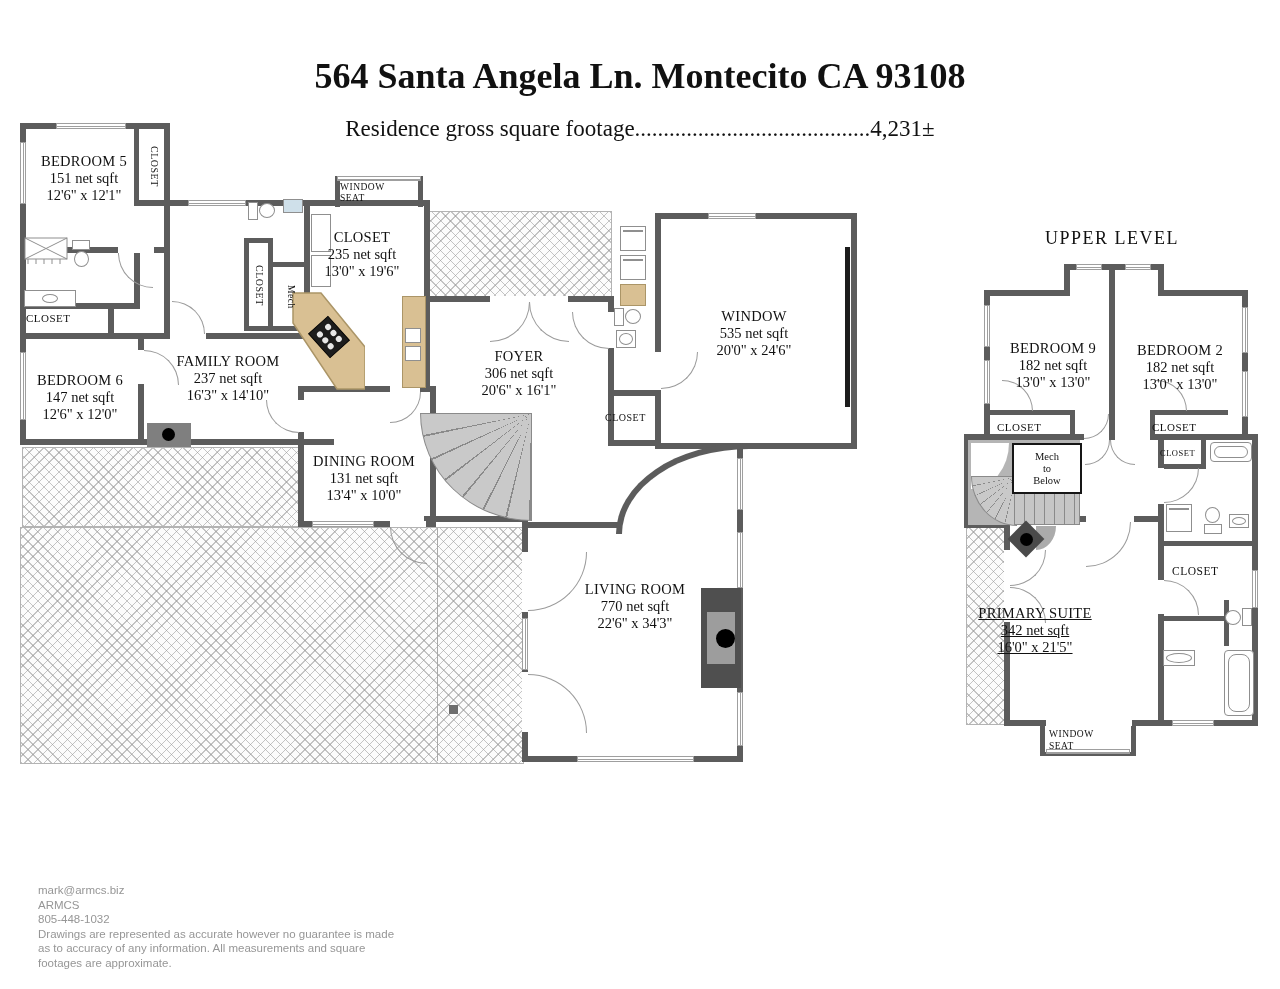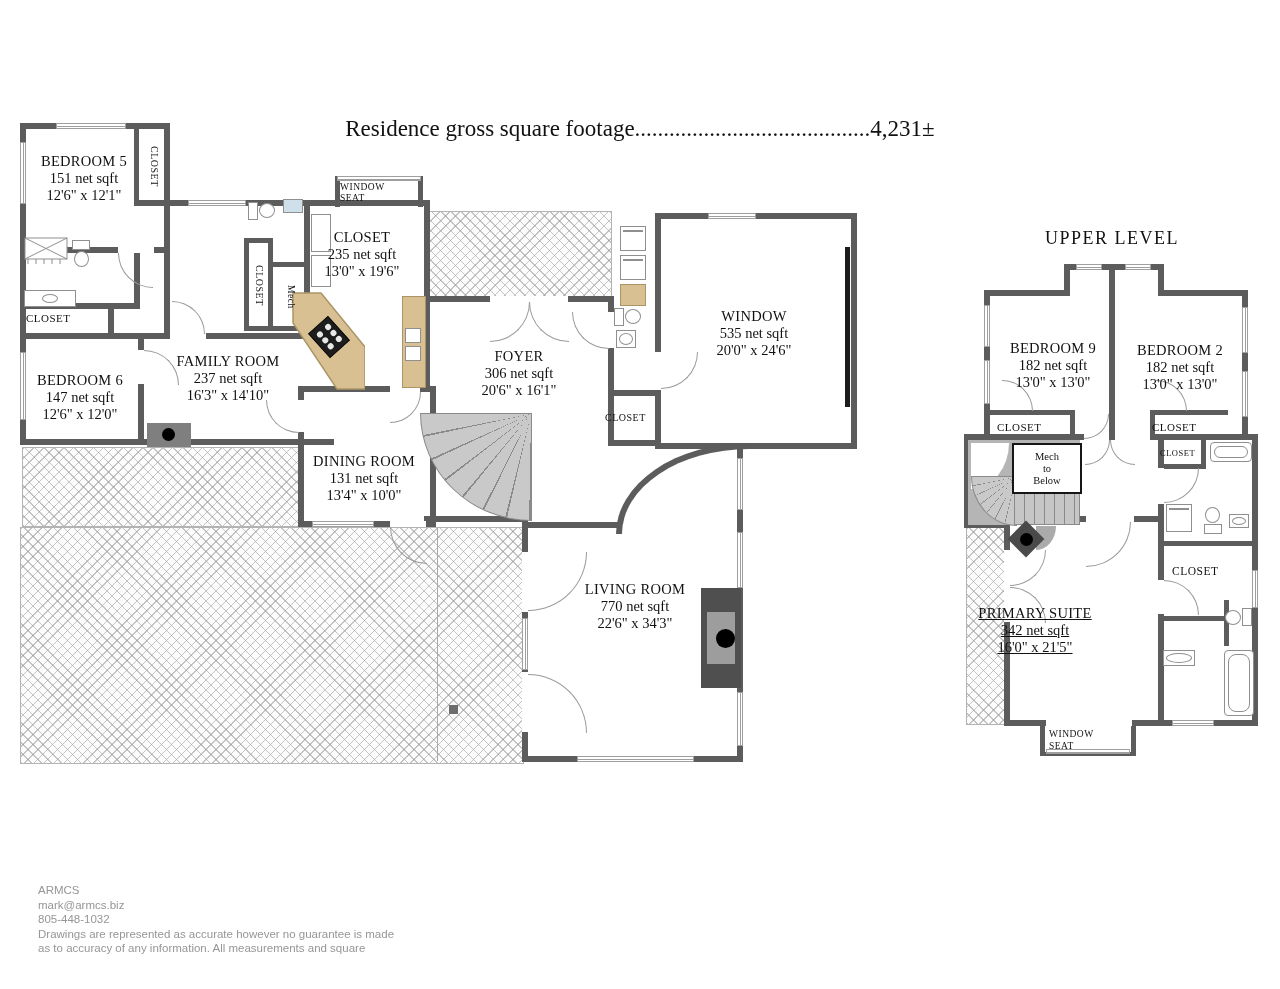--- a/index.html
+++ b/index.html
@@ -51,20 +51,21 @@
     display:flex;flex-direction:column;align-items:center;justify-content:center;
     font-size:10.5px;line-height:12px;}
   .footer{position:absolute;font-family:"Liberation Sans","DejaVu Sans",sans-serif;
     color:#969696;font-size:11.5px;line-height:14.5px;z-index:6;}
 </style>
 </head>
 <body>
 
 <div id="canvas">
 
+  <div class="title" style="top:55px;font-size:36px;font-weight:600;">564 Santa Angela Ln. Montecito CA 93108</div>
   <div class="title" style="top:116px;font-size:23px;">Residence gross square footage.........................................4,231±</div>
   <div class="title" style="left:972px;width:280px;top:228px;font-size:18px;letter-spacing:1.5px;">UPPER LEVEL</div>
 
   <div class="hatch" style="left:428px;top:211px;width:182px;height:87px;"></div>
   <div class="hatch" style="left:22px;top:447px;width:276px;height:78px;"></div>
   <div class="hatch" style="left:20px;top:527px;width:502px;height:235px;"></div>
   <div class="abs" style="left:437px;top:528px;width:1px;height:233px;background:#a9a9a9;z-index:2;"></div>
   <div class="abs" style="left:449px;top:705px;width:9px;height:9px;background:#6e6e6e;z-index:2;"></div>
 
   <div class="hatch" style="left:966px;top:527px;width:38px;height:196px;"></div>
@@ -371,20 +372,21 @@
   <div class="clabel" style="left:997px;top:421px;width:74px;">CLOSET</div>
   <div class="clabel" style="left:1152px;top:421px;width:74px;">CLOSET</div>
   <div class="clabel" style="left:1160px;top:448px;width:42px;font-size:8.5px;">CLOSET</div>
   <div class="clabel" style="left:1172px;top:565px;width:74px;font-size:11.5px;">CLOSET</div>
   <div class="clabel" style="left:1049px;top:728px;width:78px;font-size:9.5px;line-height:12px;">
     <div>WINDOW</div>
     <div>SEAT</div>
   </div>
 
   <div class="footer" style="left:38px;top:883px;">
+    <div>mark@armcs.biz</div>
     <div>ARMCS</div>
-    <div>mark@armcs.biz</div>
     <div>805-448-1032</div>
     <div>Drawings are represented as accurate however no guarantee is made</div>
     <div>as to accuracy of any information. All measurements and square</div>
+    <div>footages are approximate.</div>
   </div>
 
 </div>
 
 </body></html>

